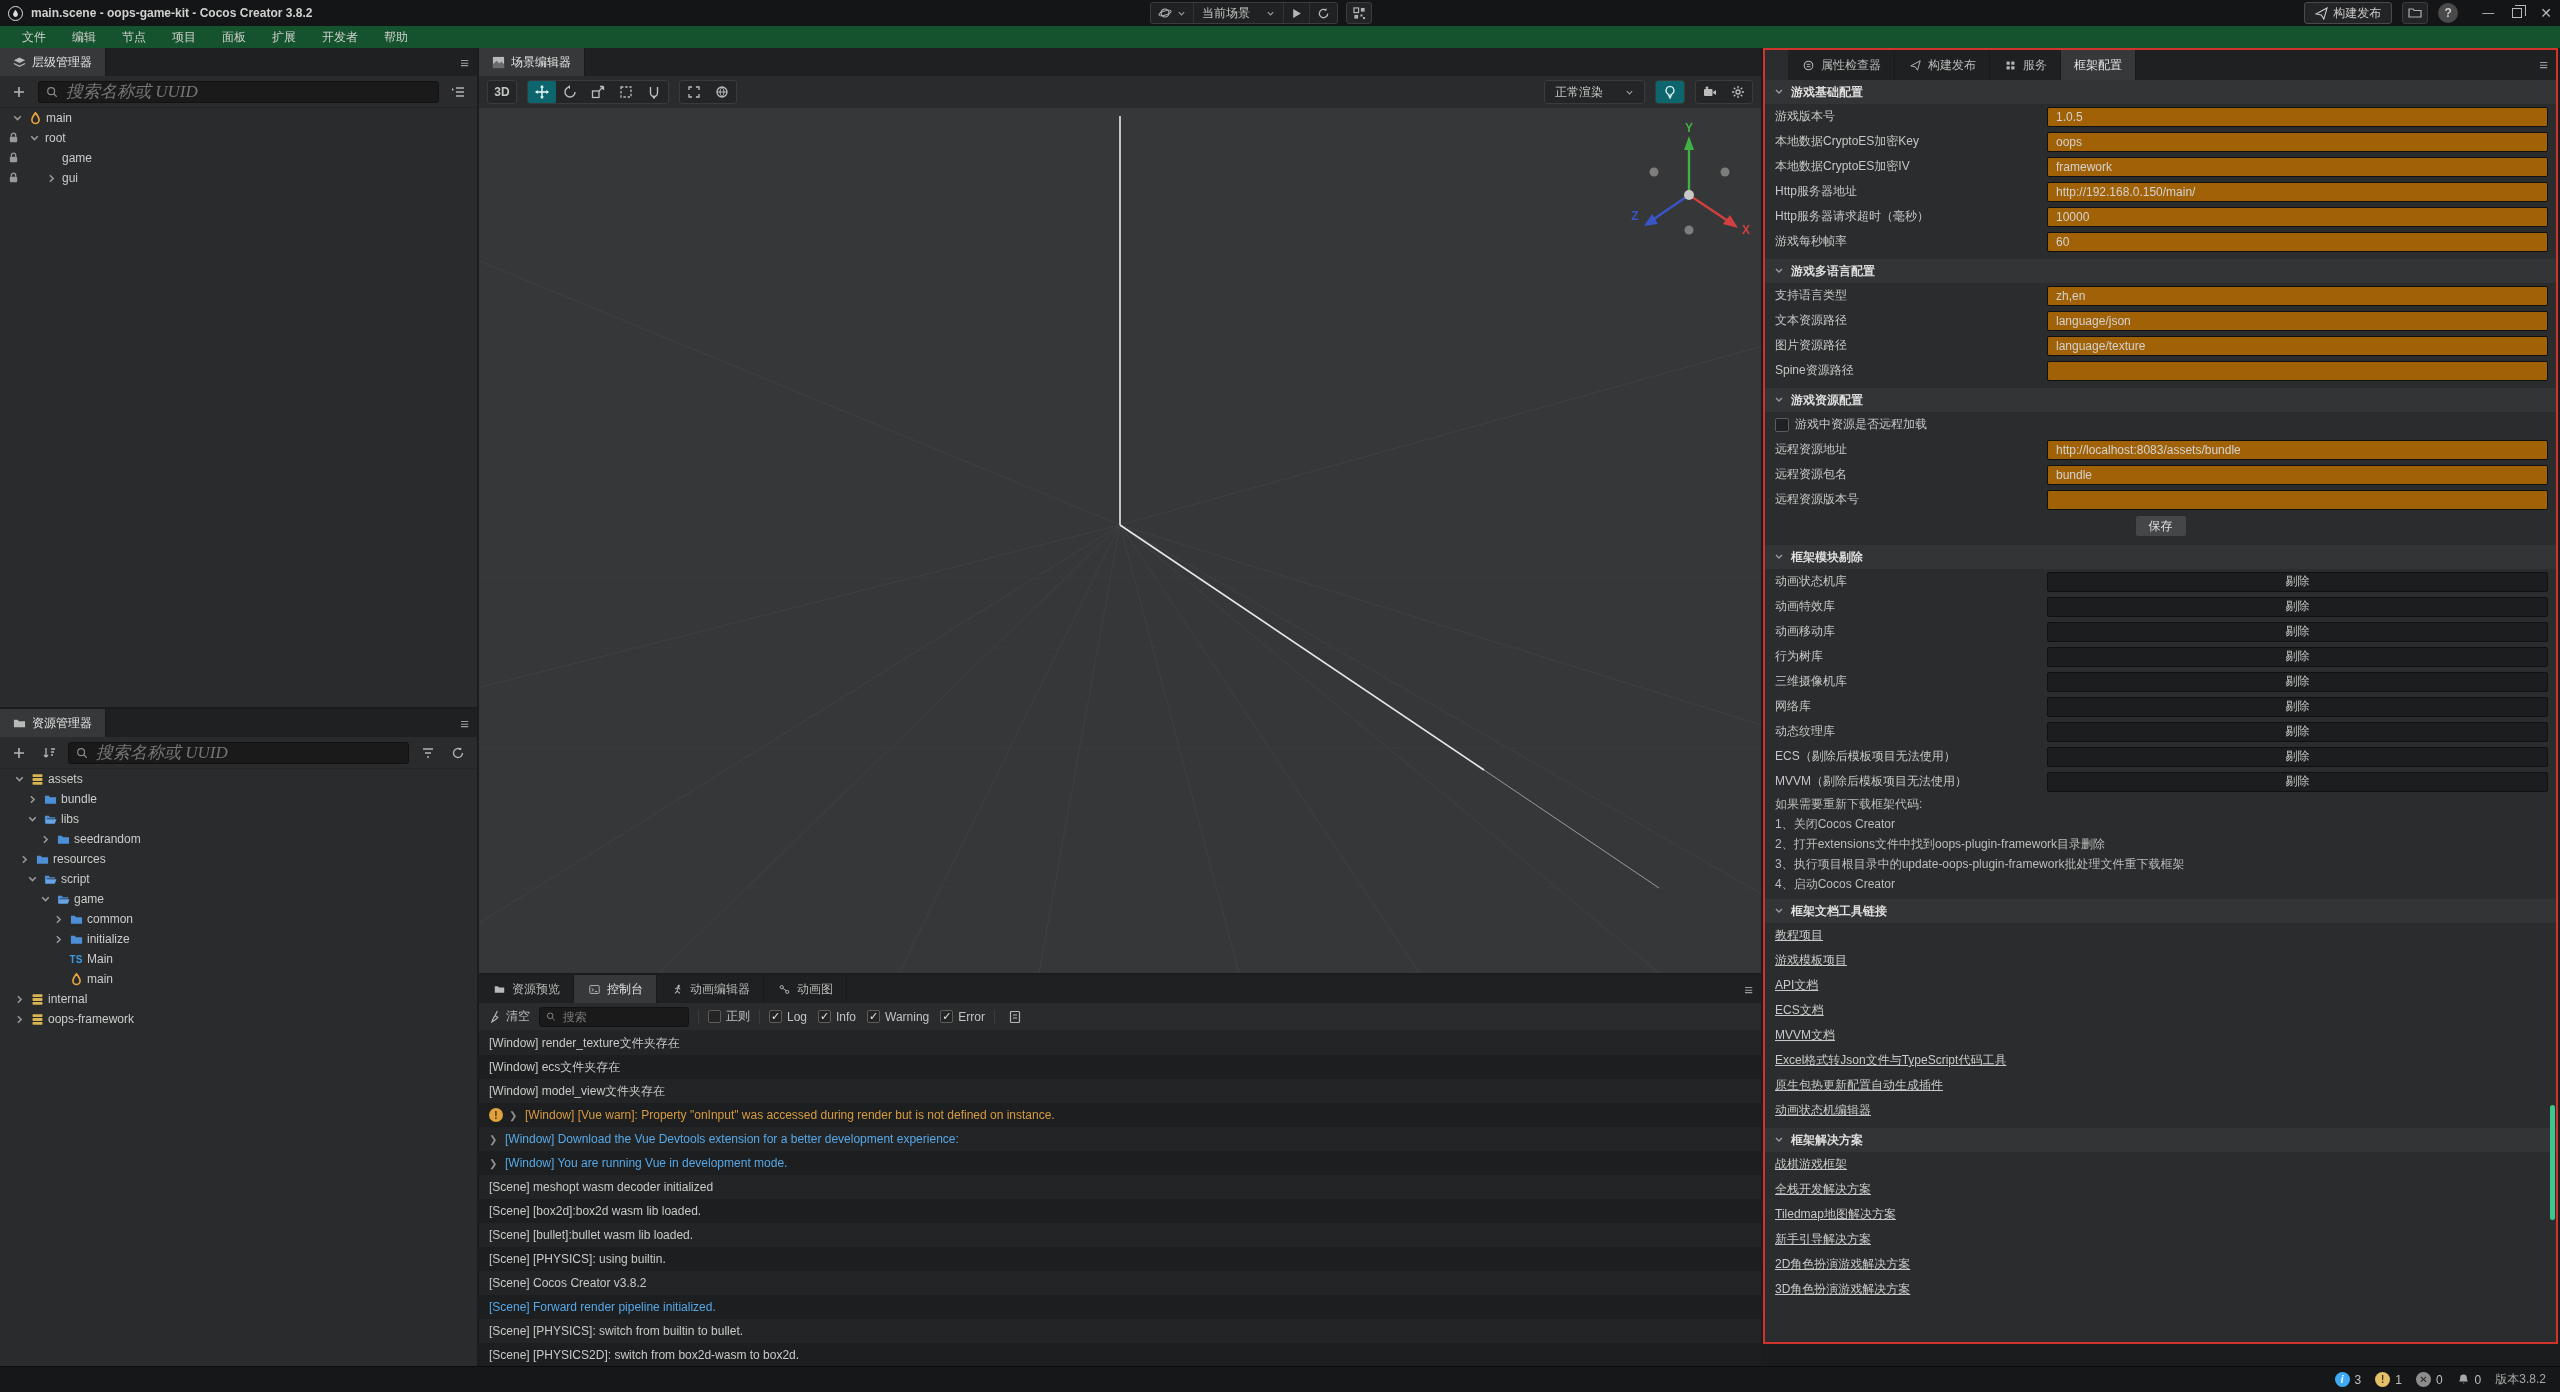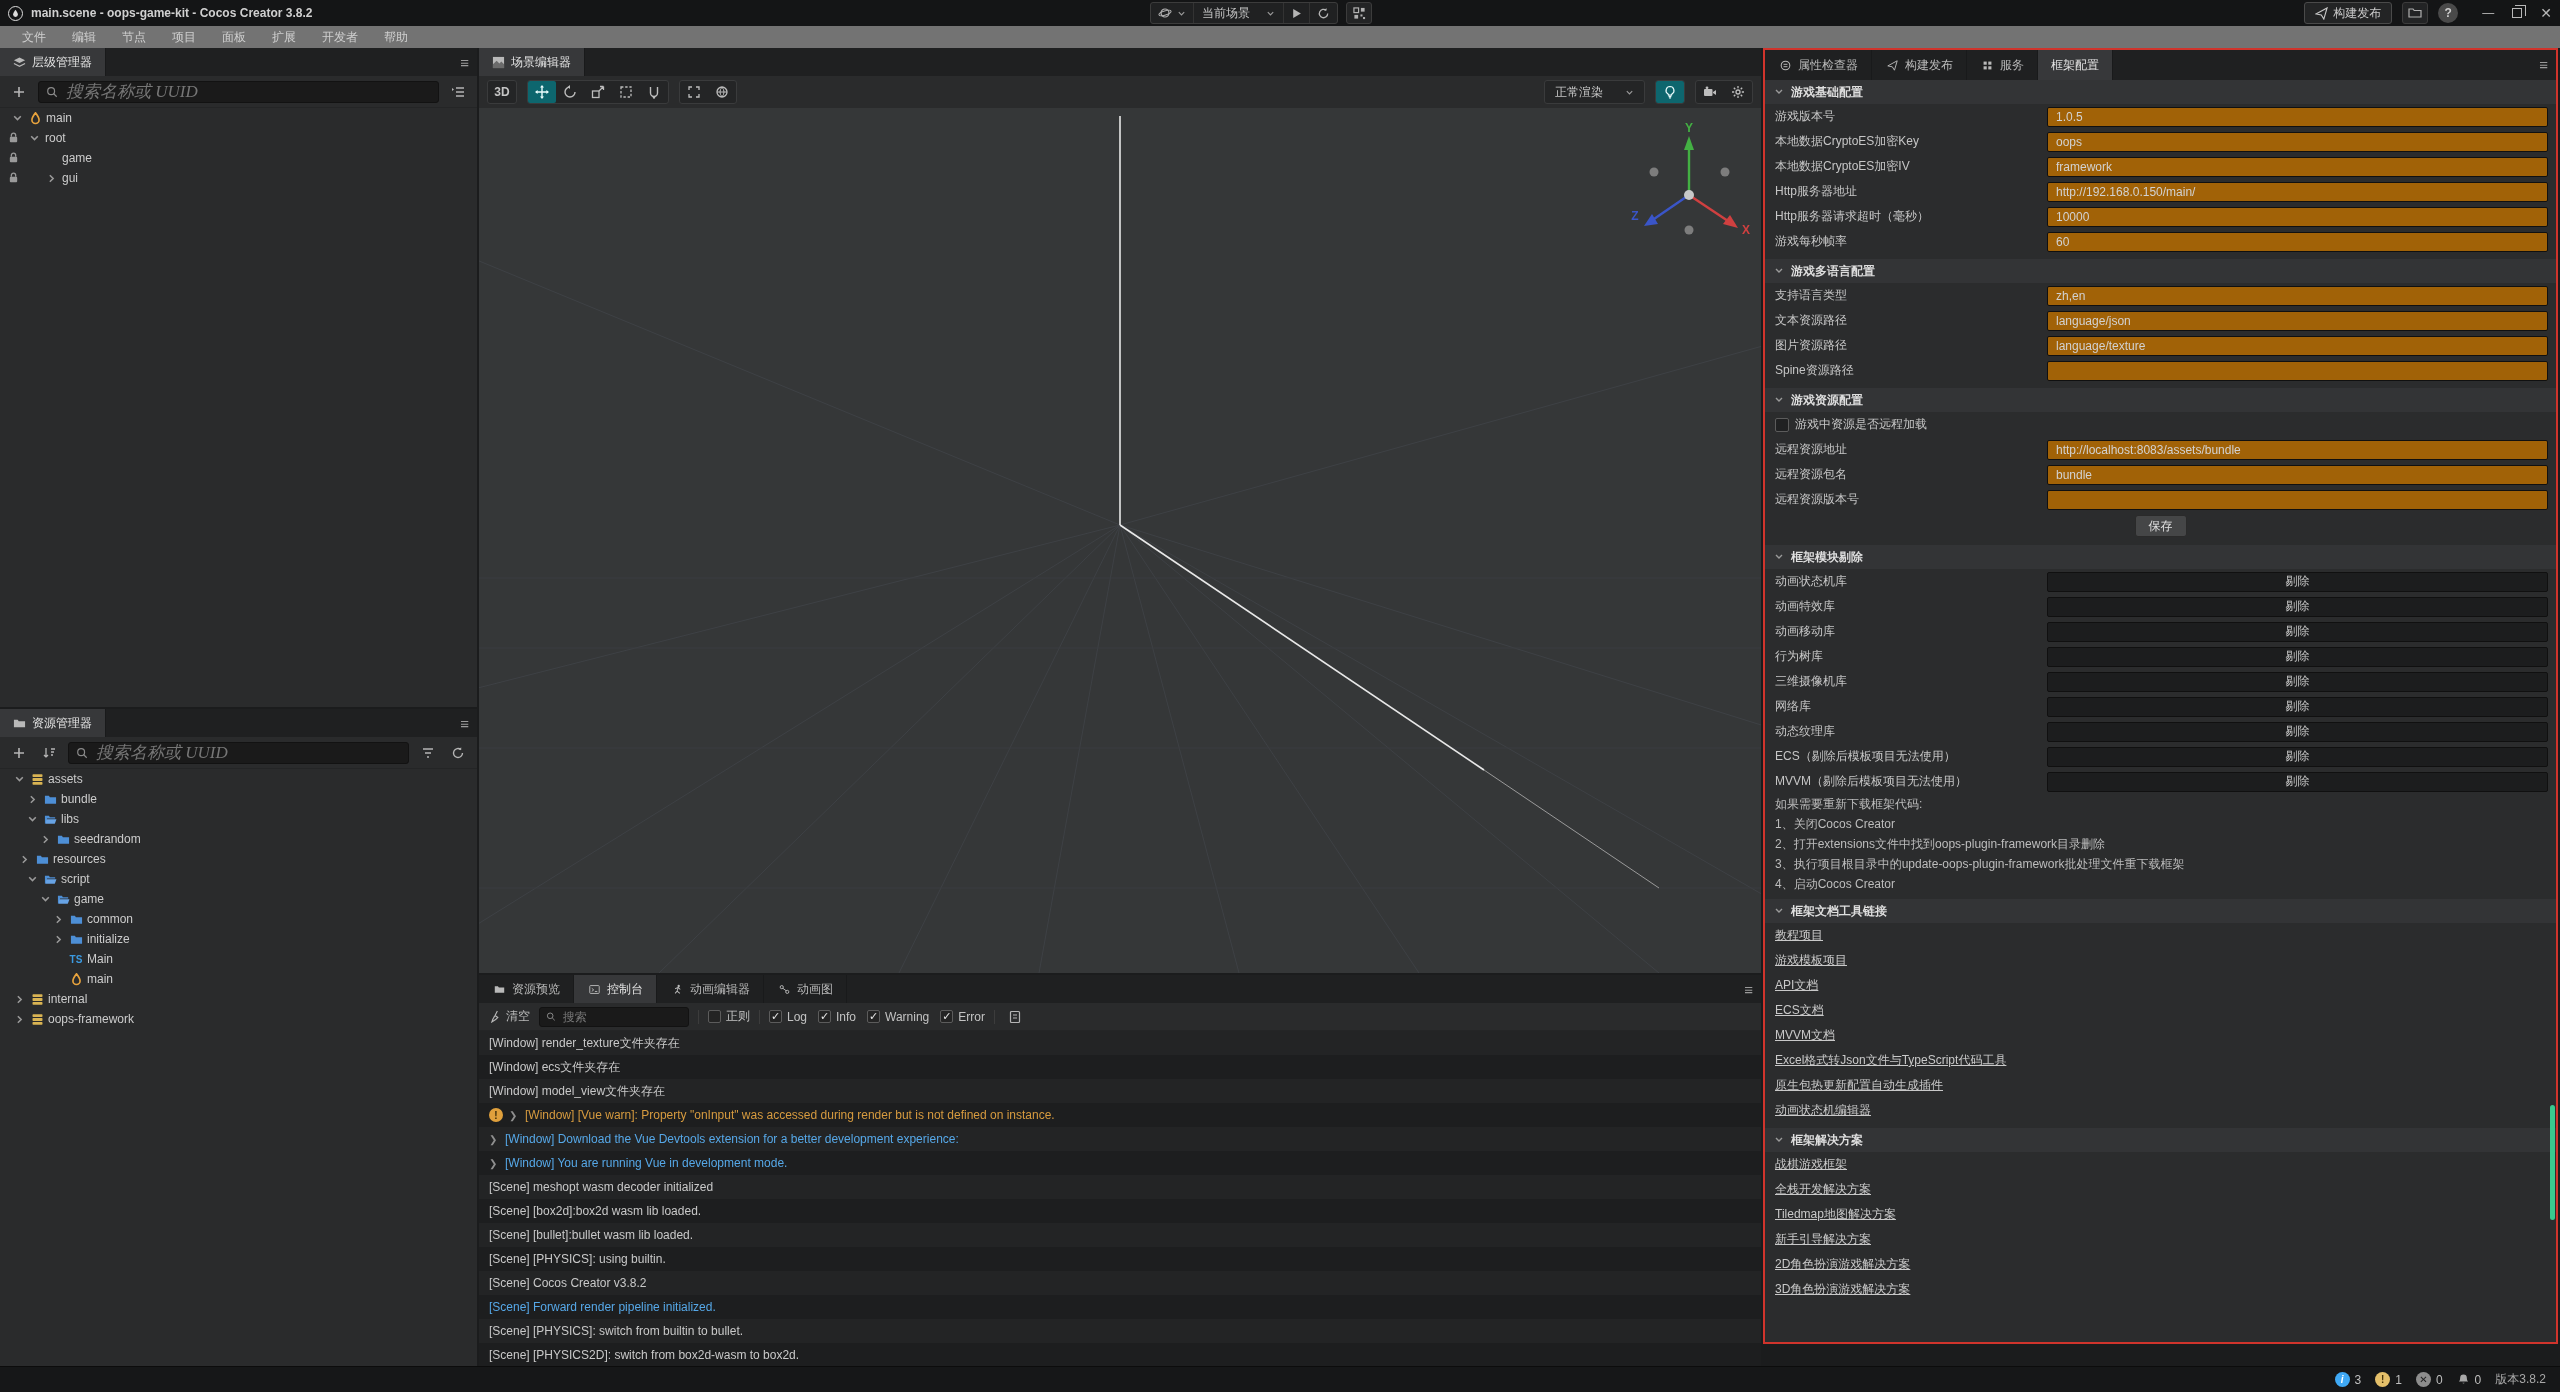--- a/index.html
+++ b/index.html
@@ -26,21 +26,21 @@
   .sq-btn{width:26px;height:22px;border:1px solid #3c3c3c;border-radius:3px;background:#232425;
           display:flex;align-items:center;justify-content:center;color:#b0b0b0;cursor:pointer;}
   .help-btn{width:20px;height:20px;border-radius:50%;background:#4a4a4a;color:#cfcfcf;
             display:flex;align-items:center;justify-content:center;font-weight:bold;cursor:pointer;}
   .win-controls{display:flex;align-items:center;gap:18px;margin-left:14px;color:#b8b8b8;}
   .win-controls span{cursor:pointer;}
   .win-restore{display:inline-block;width:10px;height:10px;border:1px solid #b8b8b8;position:relative;}
   .win-restore:before{content:"";position:absolute;left:2px;top:-4px;width:10px;height:10px;border:1px solid #b8b8b8;border-bottom:none;border-left:none;}
 
   
-  .menubar{position:absolute;left:0;top:26px;width:2560px;height:22px;background:#737373;
+  .menubar{position:absolute;left:0;top:26px;width:2560px;height:22px;background:#14532d;
            display:flex;align-items:center;padding-left:10px;gap:2px;}
   .menu-item{padding:2px 12px;color:#cfcfcf;cursor:pointer;border-radius:2px;}
 
   
   .panel{position:absolute;background:#2a2b2c;overflow:hidden;}
   .tabstrip{height:28px;background:#1f2021;display:flex;align-items:stretch;position:relative;}
   .ptab{display:flex;align-items:center;gap:6px;padding:0 13px;color:#b9b9b9;cursor:pointer;border-right:1px solid #191a1b;}
   .ptab.active{background:#37383a;color:#e3e3e3;}
   .ptab svg{width:13px;height:13px;}
   .strip-menu{position:absolute;right:8px;top:0;height:28px;display:flex;align-items:center;
@@ -814,21 +814,21 @@
         </div>
         <div class="log-row log">
           <span>[Scene] [PHYSICS]: switch from builtin to bullet.</span>
         </div>
         <div class="log-row log">
           <span>[Scene] [PHYSICS2D]: switch from box2d-wasm to box2d.</span>
         </div>
       </div>
   </div>
 
-  <div class="panel inspector" style="left:1763px;top:48px;width:795px;height:1296px;">
+  <div class="panel inspector" style="left:1763px;top:48px;width:795px;height:1296px;padding-left:23px;">
     <div class="tabstrip" id="inspector-tabs">
       <span class="ptab">
           <span class="tw">
             <svg viewBox="0 0 14 14">
               <circle cx="7" cy="7" r="5.5" fill="none" stroke="#b9b9b9" stroke-width="1.3"></circle>
               <path d="M4.5 5.5h5M4.5 8.5h5" stroke="#b9b9b9" stroke-width="1.2"></path>
             </svg>
           </span>
           <span>属性检查器</span>
         </span>

